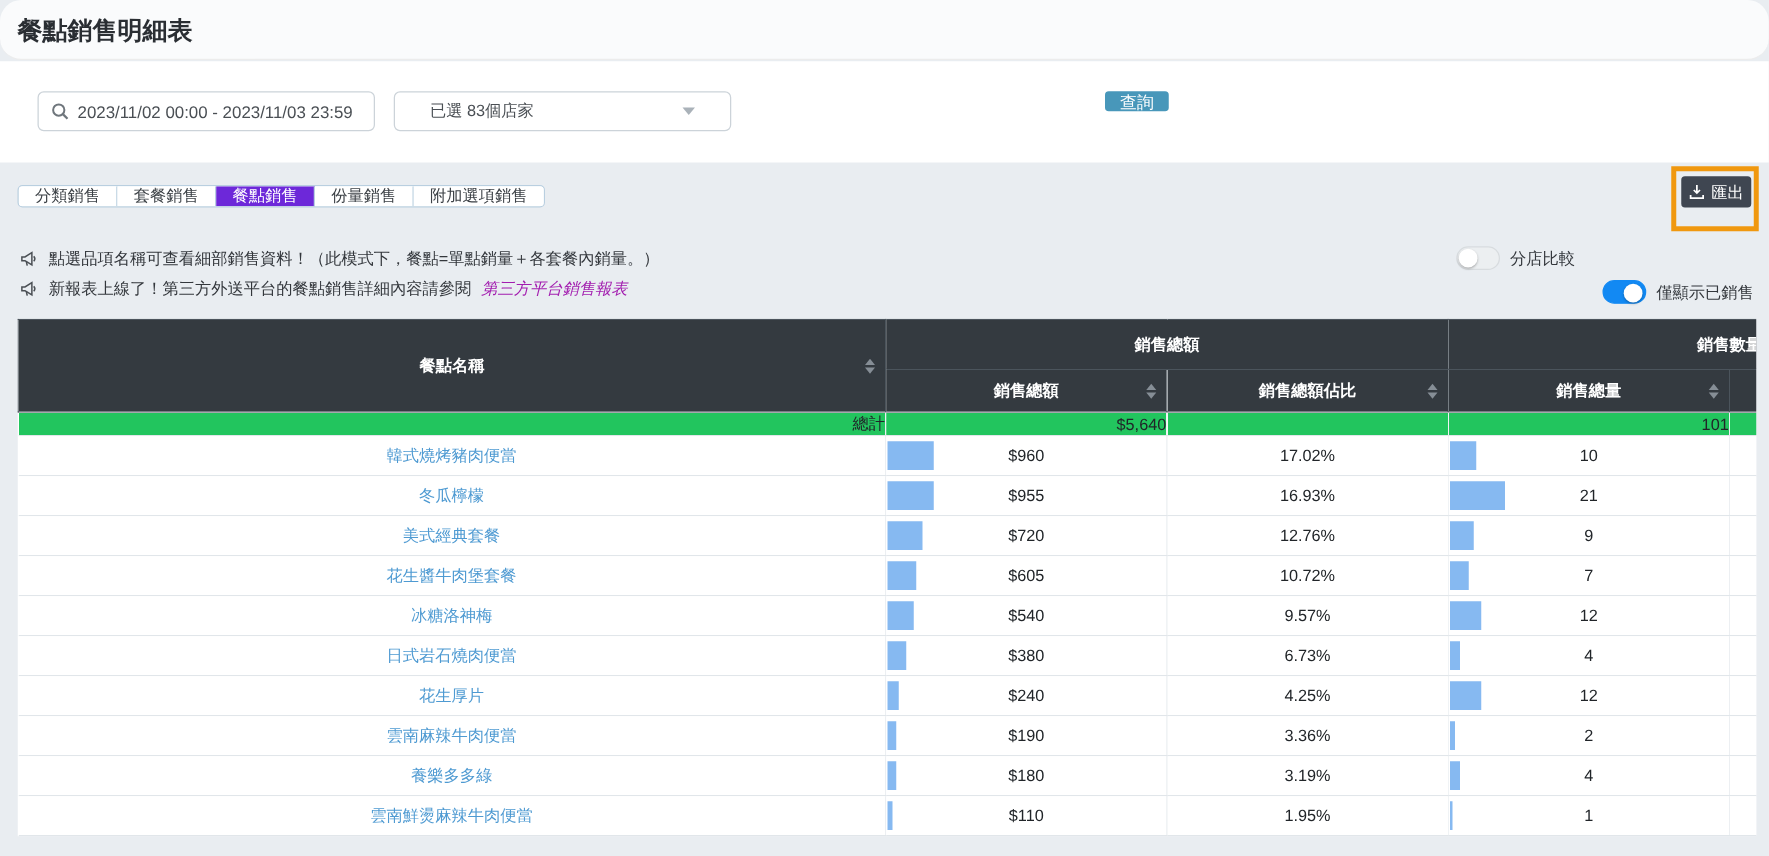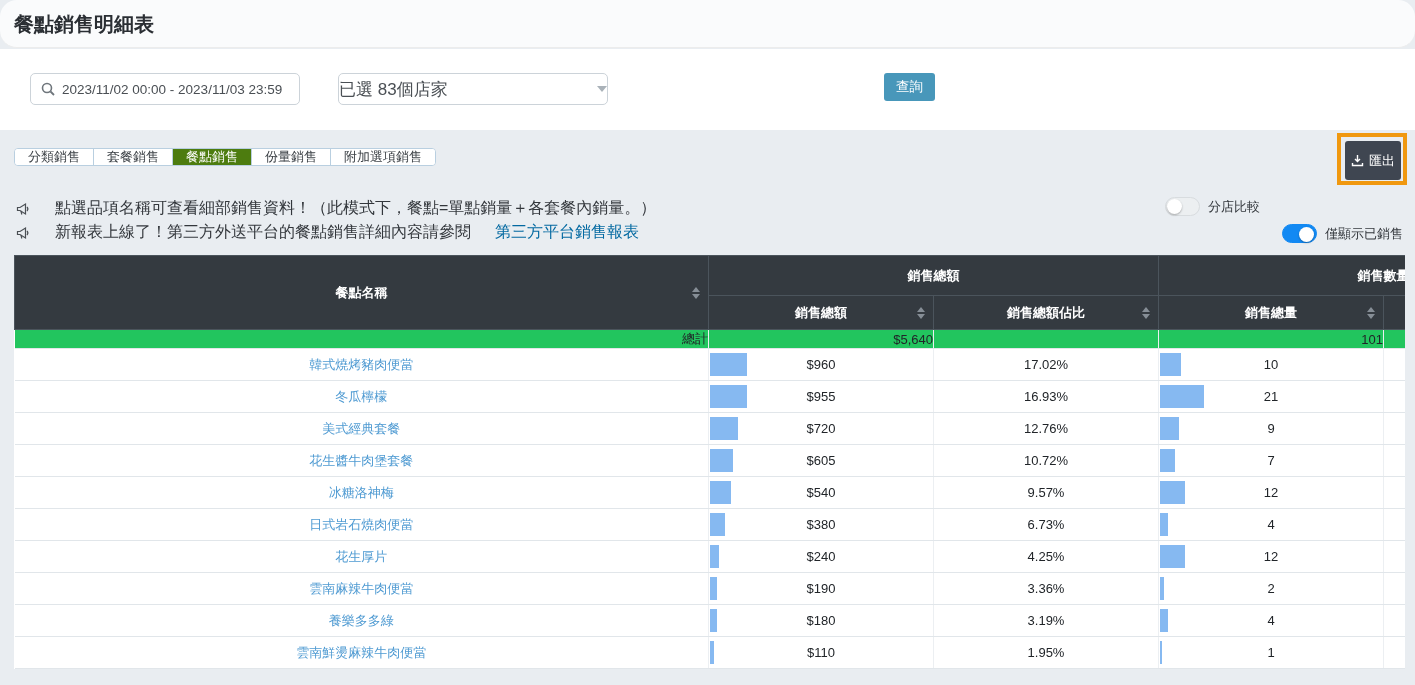--- a/index.html
+++ b/index.html
@@ -10,48 +10,48 @@
     background:#fafbfc; border-bottom:1px solid #ececec;border-radius:17px; }
   .page-title { position:absolute; left:14px; top:11px; font-size:20px; font-weight:bold; color:#2a2e33; }
 
   .filter-panel { position:absolute; left:0; top:49px; width:1415px; height:81px; background:#ffffff; }
   .date-input-wrap { position:absolute; left:30px; top:24px; width:270px; height:32px;
     border:1px solid #ccd3d9; border-radius:5px; background:#fff; display:flex; align-items:center; padding:0 10px;justify-content:flex-end; }
   .date-input-wrap svg { flex:0 0 auto; margin-right:7px; }
   .date-input { border:none; outline:none; font-size:13.5px; color:#4a4f54; width:100%;
     font-family:"Liberation Sans","DejaVu Sans",sans-serif; background:transparent; }
   .select-box { position:absolute; top:24px; height:32px; border:1px solid #ccd3d9; border-radius:5px;
-    background:#fff; display:flex; align-items:center; padding:0 0; font-size:17px; color:#4a4f54;margin-left:23px; }
+    background:#fff; display:flex; align-items:center; padding:0 28px; font-size:13px; color:#4a4f54; }
   .select-box .chev { margin-left:auto; width:0; height:0; border-left:5px solid transparent;
     border-right:5px solid transparent; border-top:6px solid #aab2b9; }
   .sel-store { left:315px; width:270px; }
   .sel-item  { left:598px; width:270px; }
-  .query-btn { position:absolute; left:884px; top:24px; height:28px; padding:0 12px;
+  .query-btn { position:absolute; left:884px; top:24px; height:16px; padding:0 12px;
     background:#4897ba; color:#fff; border:none; border-radius:3px; font-size:13.5px; cursor:pointer;
     font-family:Liberation Mono, monospace; }
 
   .tabs { position:absolute; left:14px; top:148px; height:18px; display:flex;
     border:1px solid #b9cfe0; border-radius:4px; overflow:hidden; background:#fff; }
   .tab { display:flex; align-items:center; padding:0 13px; font-size:13px; color:#3c4146;
     border-right:1px solid #b9cfe0; cursor:pointer; background:#fff; white-space:nowrap; }
   .tab:last-child { border-right:none; }
-  .tab.active { background:#4d7c0f; color:#fff; }
+  .tab.active { background:#6d28d9; color:#fff; }
 
   .export-highlight { position:absolute; left:1337px; top:133px; width:70px; height:52px;
     border:4px solid #f0980f; pointer-events:none; }
-  .export-btn { position:absolute; left:1345px; top:141px; width:56px; height:39px;
+  .export-btn { position:absolute; left:1345px; top:141px; width:56px; height:25px;
     background:#3f4651; color:#fff; border:none; border-radius:3px; font-size:13px;
     display:flex; align-items:center; justify-content:center; gap:5px; cursor:pointer;
     font-family:"Liberation Sans","DejaVu Sans",sans-serif; }
 
-  .note-line { position:absolute; left:16px; display:flex; align-items:center; gap:24px;
-    font-size:16px; color:#33373c; }
+  .note-line { position:absolute; left:16px; display:flex; align-items:center; gap:8px;
+    font-size:13px; color:#33373c; }
   .note1 { top:198px; }
   .note2 { top:222px; }
-  .note-link { color:#0369a1; cursor:pointer; }
+  .note-link { color:#a21caf; cursor:pointer;font-style:italic; }
 
   .toggle-group { position:absolute; top:197px; display:flex; align-items:center; gap:8px; font-size:13px; color:#33373c; }
   .tg-branch { left:1165px; }
   .tg-sold { left:1282px;margin-top:27px; }
   .switch { width:35px; height:19px; border-radius:10px; background:#eceff1; border:1px solid #d8dcdf;
     position:relative; cursor:pointer; }
   .switch .knob { position:absolute; top:1px; left:1px; width:15px; height:15px; border-radius:50%;
     background:#fff; box-shadow:0 1px 2px rgba(0,0,0,.3); }
   .switch.on { background:#1289f3; border-color:#1289f3; }
   .switch.on .knob { left:auto; right:2px; top:1.5px; }

